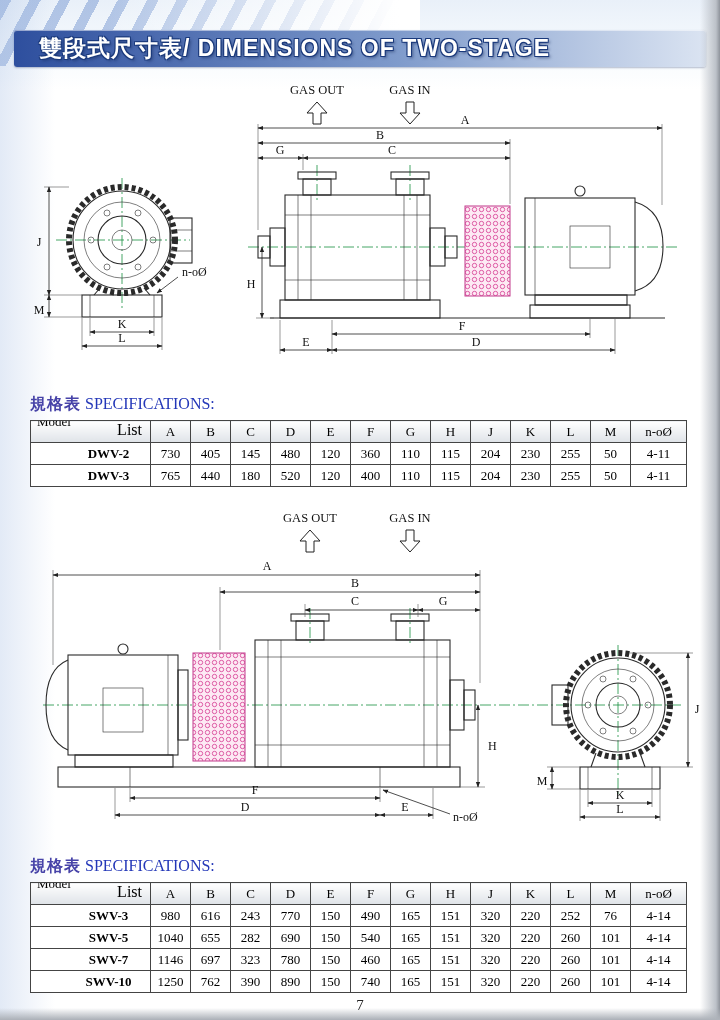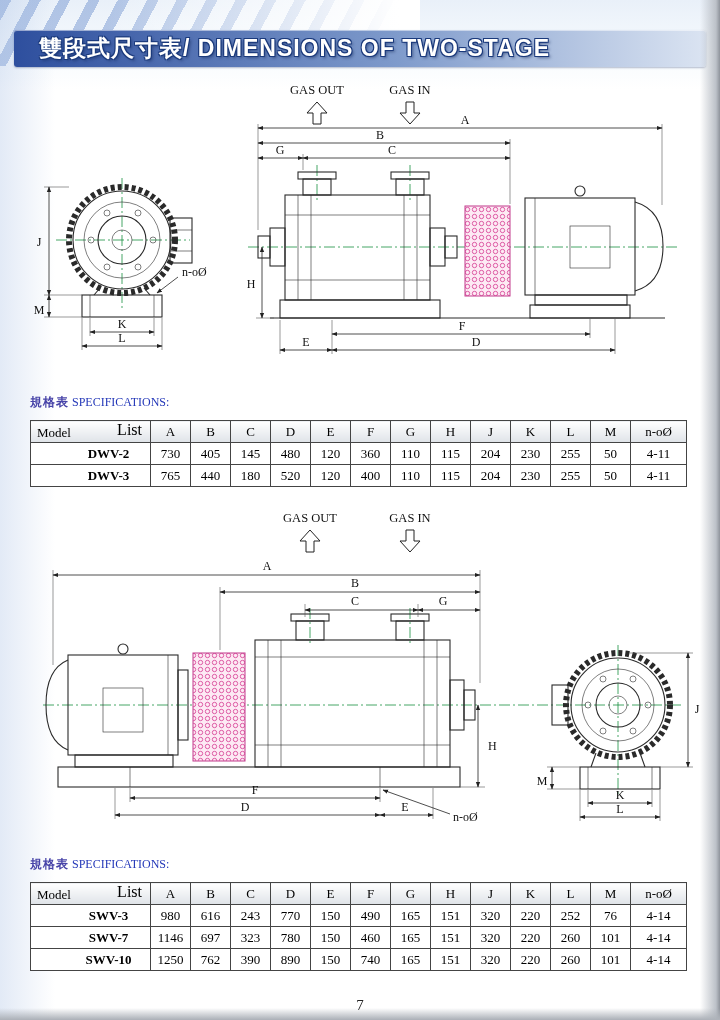--- a/index.html
+++ b/index.html
@@ -26,36 +26,36 @@
   
   .banner { position:absolute; left:14px; top:30px; width:692px; height:37px;
     background:linear-gradient(90deg,#2e4f9e 0%,#7e9acb 55%,#dbe4f2 100%);
     border-radius:3px; display:flex; align-items:center; padding-left:25px;
     box-shadow:inset 0 1px 0 rgba(255,255,255,.5), 0 1px 2px rgba(40,60,110,.35); }
   .banner-title { font-family:"Liberation Sans", sans-serif; font-weight:bold;
     font-size:23px; letter-spacing:1px; color:#ffffff;
     text-shadow:1px 1px 0 #1b3a7c,-1px -1px 0 #1b3a7c,1px -1px 0 #1b3a7c,-1px 1px 0 #1b3a7c,2px 2px 3px rgba(20,40,90,.55); }
 
   
-  .spec-heading { position:absolute; font-size:12px; }
+  .spec-heading { position:absolute; font-size:16px; }
   .spec-heading .zh { color:#4743a8; font-weight:bold; letter-spacing:1px; }
   .spec-heading .en { color:#2337b8; }
 
   
   table.spec { position:absolute; border-collapse:collapse; table-layout:fixed;
     width:656px; font-size:13px; background:#fff; border:1.5px solid #333; }
   table.spec th, table.spec td { border:1px solid #444; text-align:center;
     height:22px; padding:0; font-weight:normal; overflow:hidden; white-space:nowrap; }
   table.spec th { background:linear-gradient(#ffffff,#dfe3e8); }
   table.spec td.model { font-weight:bold;padding-left:36px; }
   col.c-model { width:120px; } col.c-dim { width:40px; } col.c-n { width:56px; }
   th.corner { position:relative;
     background-image:linear-gradient(to bottom right, rgba(0,0,0,0) calc(50% - 0.7px), #444 calc(50% - 0.7px), #444 calc(50% + 0.7px), rgba(0,0,0,0) calc(50% + 0.7px)), linear-gradient(#ffffff,#dfe3e8); }
   th.corner .c-top { position:absolute; top:0px; right:8px; font-size:16px; }
-  th.corner .c-bot { position:absolute; bottom:1px; left:6px; font-size:13px; }
+  th.corner .c-bot { position:absolute; bottom:12px; left:6px; font-size:13px; }
 
   
   svg.drawing { position:absolute; }
   .ln  { stroke:#2a2a2a; stroke-width:1.1; fill:none; }
   .ln2 { stroke:#2a2a2a; stroke-width:0.6; fill:none; }
   .gear{ stroke:#2a2a2a; stroke-width:6; stroke-dasharray:4 3; fill:none; }
   .dim { stroke:#222222; stroke-width:0.8; fill:none; }
   .ext { stroke:#555555; stroke-width:0.6; fill:none; }
   .cl  { stroke:#169140; stroke-width:0.8; stroke-dasharray:11 3 2 3; fill:none; }
   .dtext { font-family:"Liberation Serif", serif; font-size:12px; fill:#101010; }
@@ -522,20 +522,36 @@
       <td>490</td>
       <td>165</td>
       <td>151</td>
       <td>320</td>
       <td>220</td>
       <td>252</td>
       <td>76</td>
       <td>4-14</td>
     </tr>
     <tr>
+      <td class="model">SWV-5</td>
+      <td>1040</td>
+      <td>655</td>
+      <td>282</td>
+      <td>690</td>
+      <td>150</td>
+      <td>540</td>
+      <td>165</td>
+      <td>151</td>
+      <td>320</td>
+      <td>220</td>
+      <td>260</td>
+      <td>101</td>
+      <td>4-14</td>
+    </tr>
+    <tr>
       <td class="model">SWV-7</td>
       <td>1146</td>
       <td>697</td>
       <td>323</td>
       <td>780</td>
       <td>150</td>
       <td>460</td>
       <td>165</td>
       <td>151</td>
       <td>320</td>

